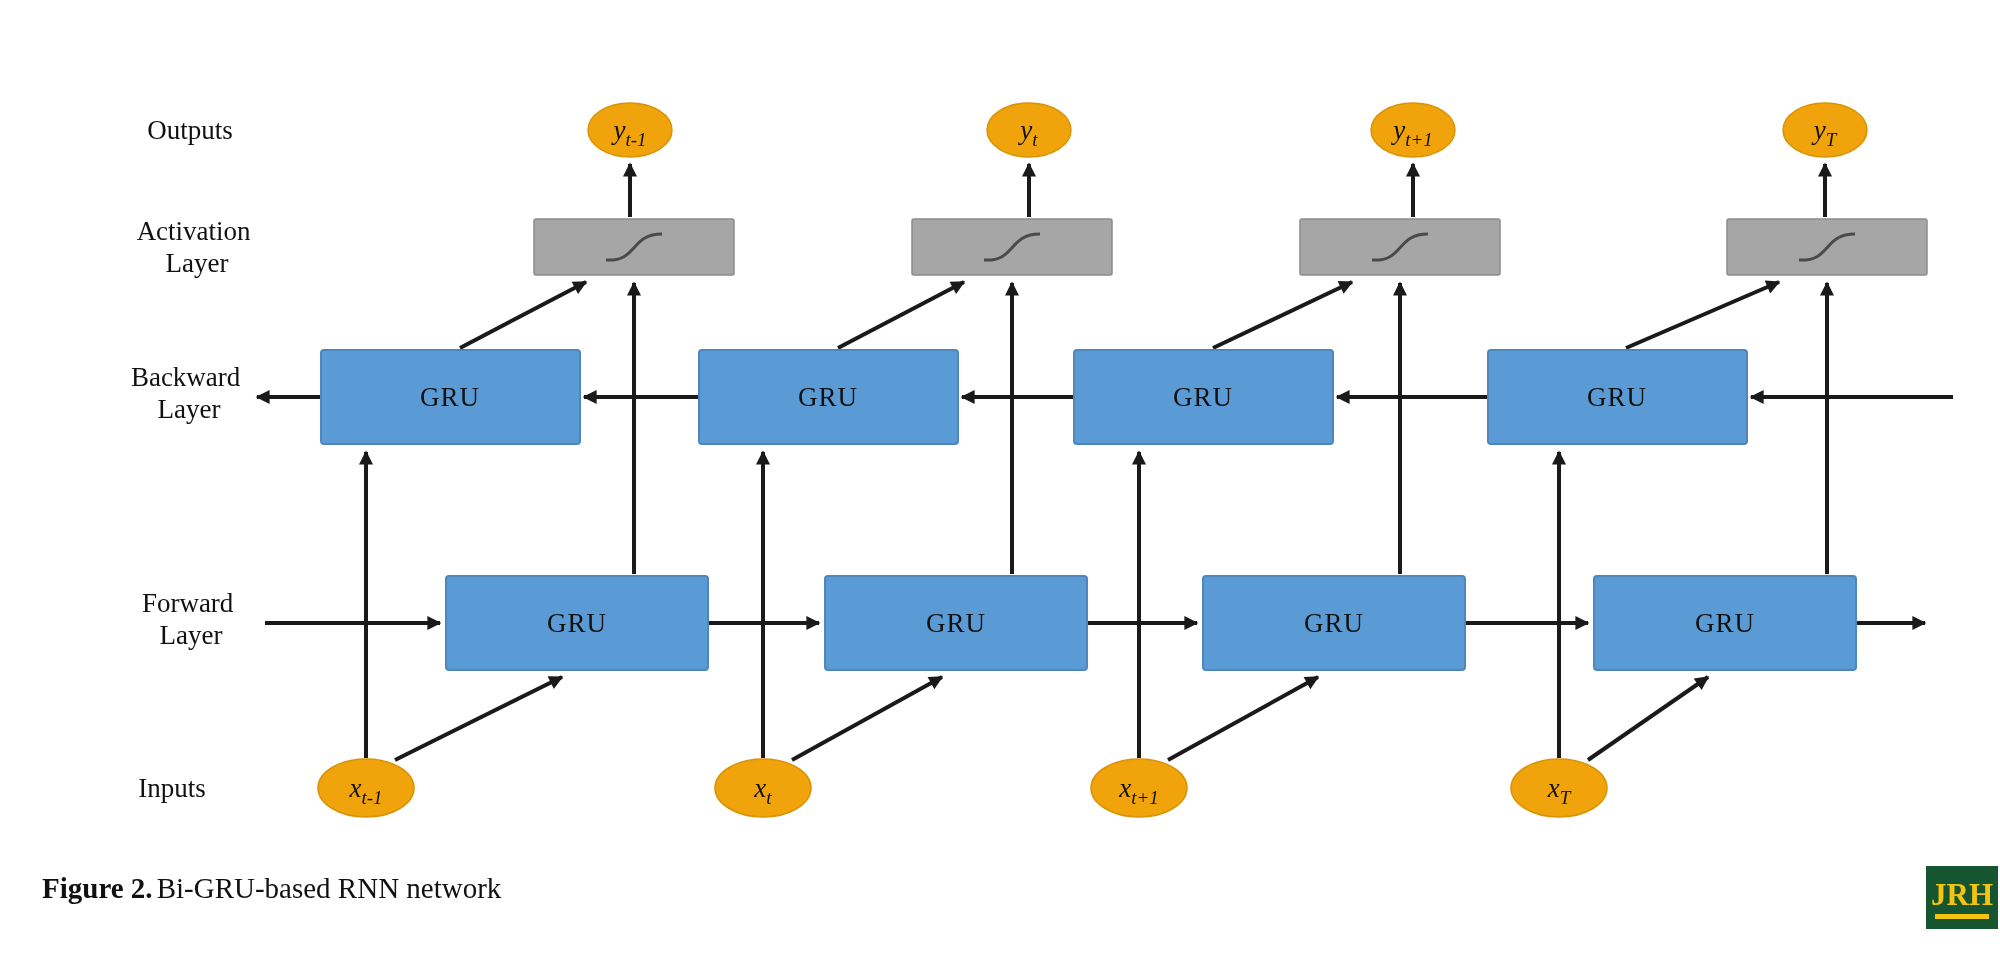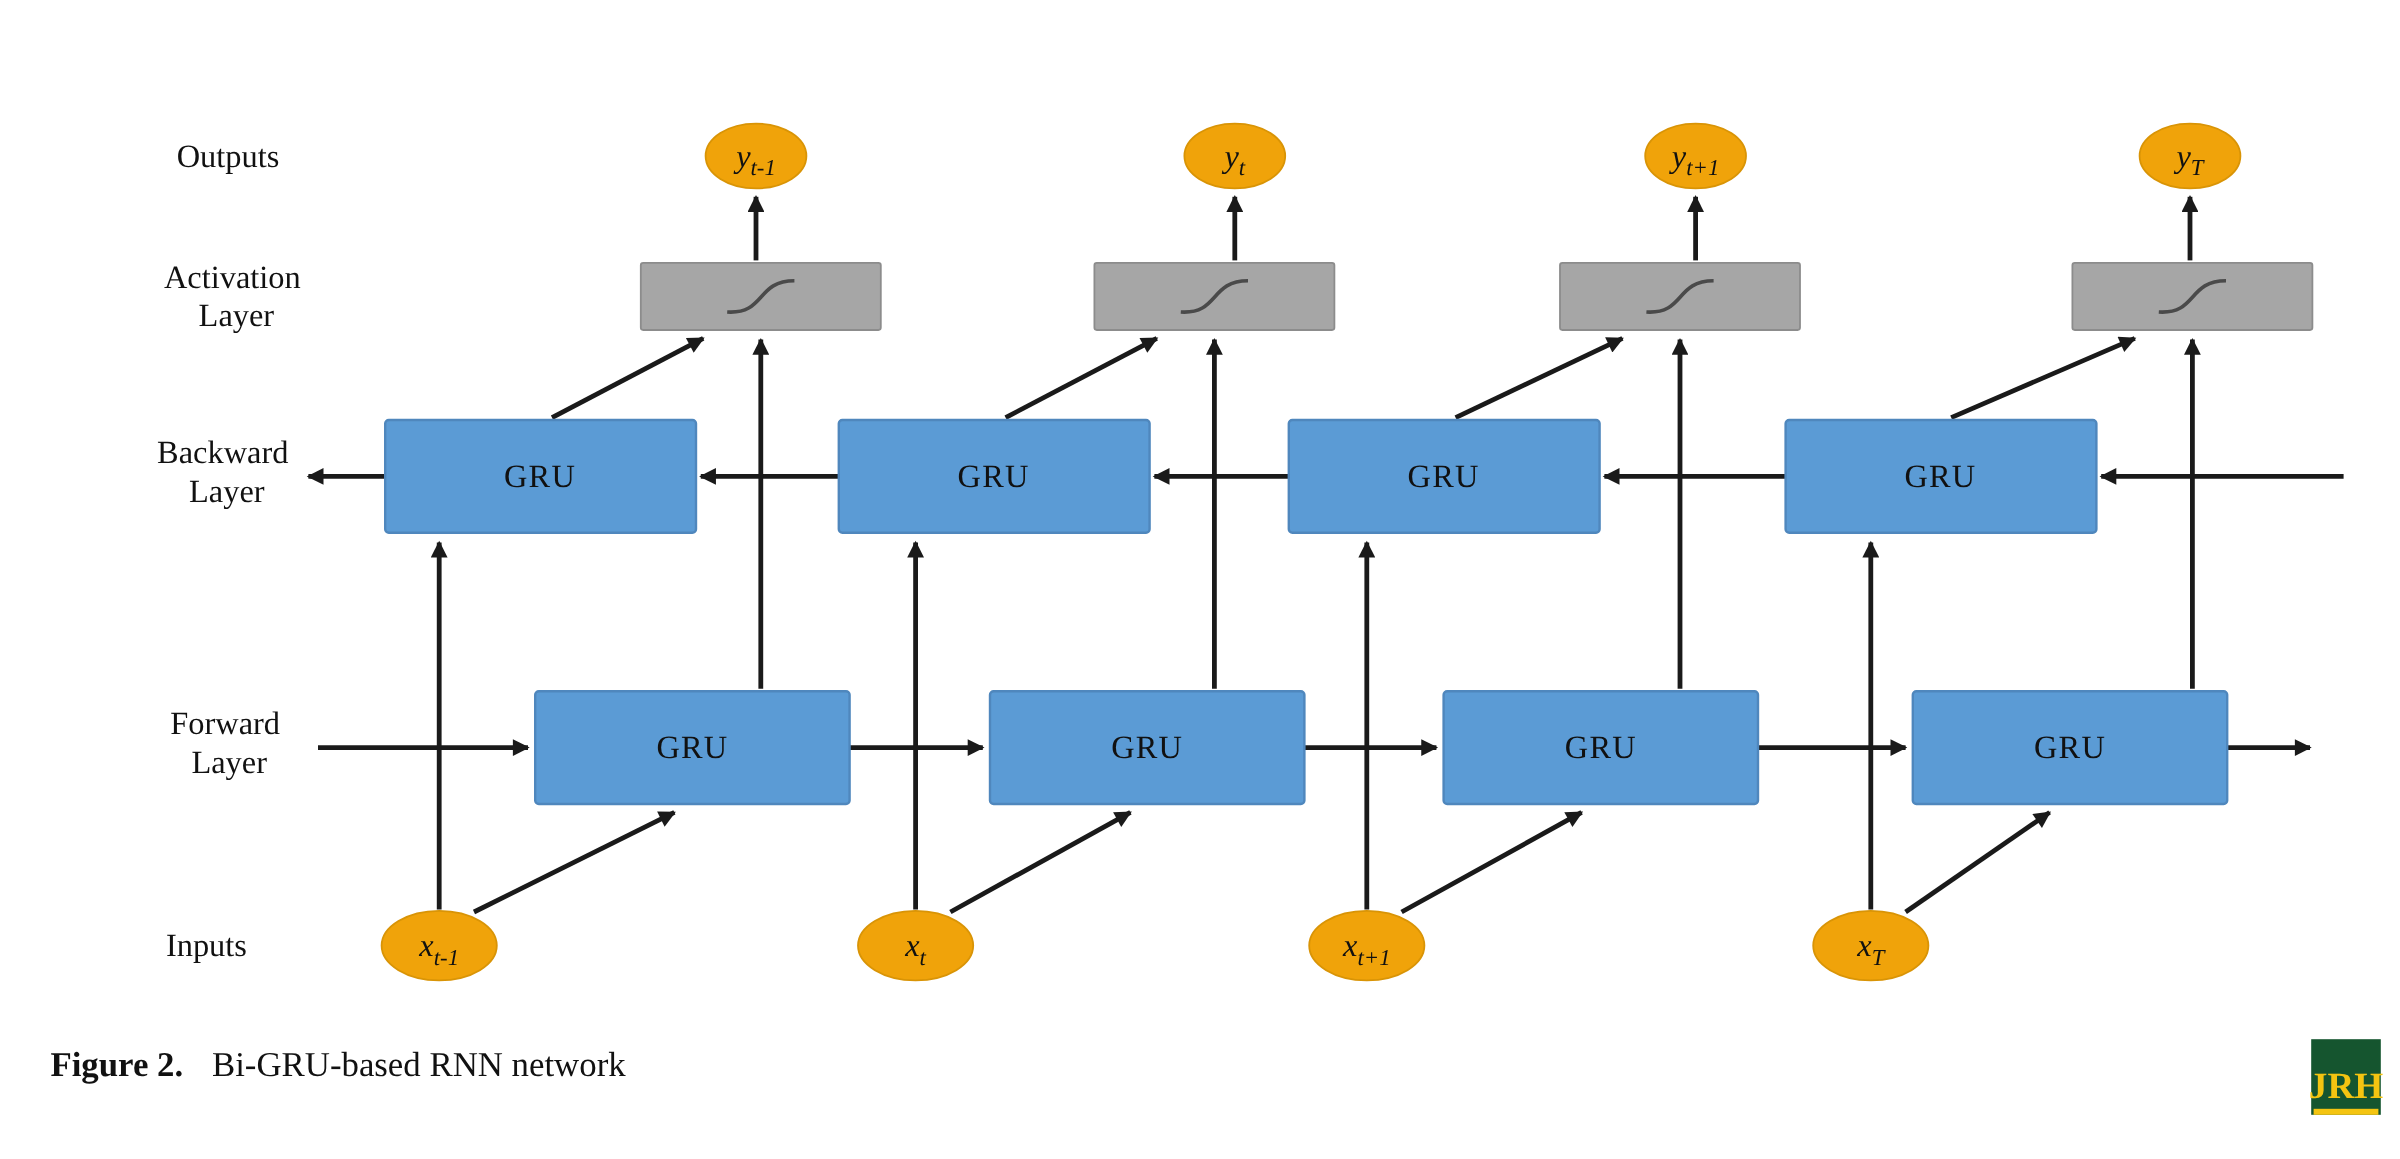--- a/index.html
+++ b/index.html
@@ -7,24 +7,24 @@
        font-family:"Liberation Serif",serif;}
   svg.diagram{position:absolute;left:0;top:0;}
   .arrow{stroke:#1a1a1a;stroke-width:4;fill:none;}
   .sigmoid{stroke:#4a4a4a;stroke-width:3;fill:none;}
   .rowlabel{font-family:"Liberation Serif",serif;font-size:27px;fill:#111;}
   .boxlabel{font-family:"Liberation Serif",serif;font-size:27px;fill:#111;letter-spacing:1px;}
   .math{font-family:"Liberation Serif",serif;font-style:italic;font-size:27px;fill:#111;}
   .sub{font-size:19px;}
   .caption{position:absolute;left:42px;top:872px;font-size:29px;color:#111;}
   .cap-label{font-weight:700;}
-  .cap-text{margin-left:24px;}
-  .logo{position:absolute;left:1926px;top:866px;width:58px;height:63px;
+  .cap-text{margin-left:4px;}
+  .logo{position:absolute;left:1926px;top:866px;width:72px;height:63px;
         background:#15552f;color:#f4c411;display:flex;flex-direction:column;
-        align-items:center;justify-content:flex-end;font-weight:700;font-size:31px;
+        align-items:center;justify-content:center;font-weight:700;font-size:31px;
         font-family:"Liberation Serif",serif;}
   .logo-bar{width:54px;height:5px;background:#f4c411;margin-top:1px;}
 </style>
 </head>
 <body>
 
 <svg class="diagram" width="2000" height="966" viewBox="0 0 2000 966">
   <defs>
     <marker id="ah" viewBox="0 0 10 10" refX="9" refY="5" markerWidth="4.5" markerHeight="3.5" orient="auto">
       <path d="M0,0 L10,5 L0,10 Z" fill="#1a1a1a"></path>

